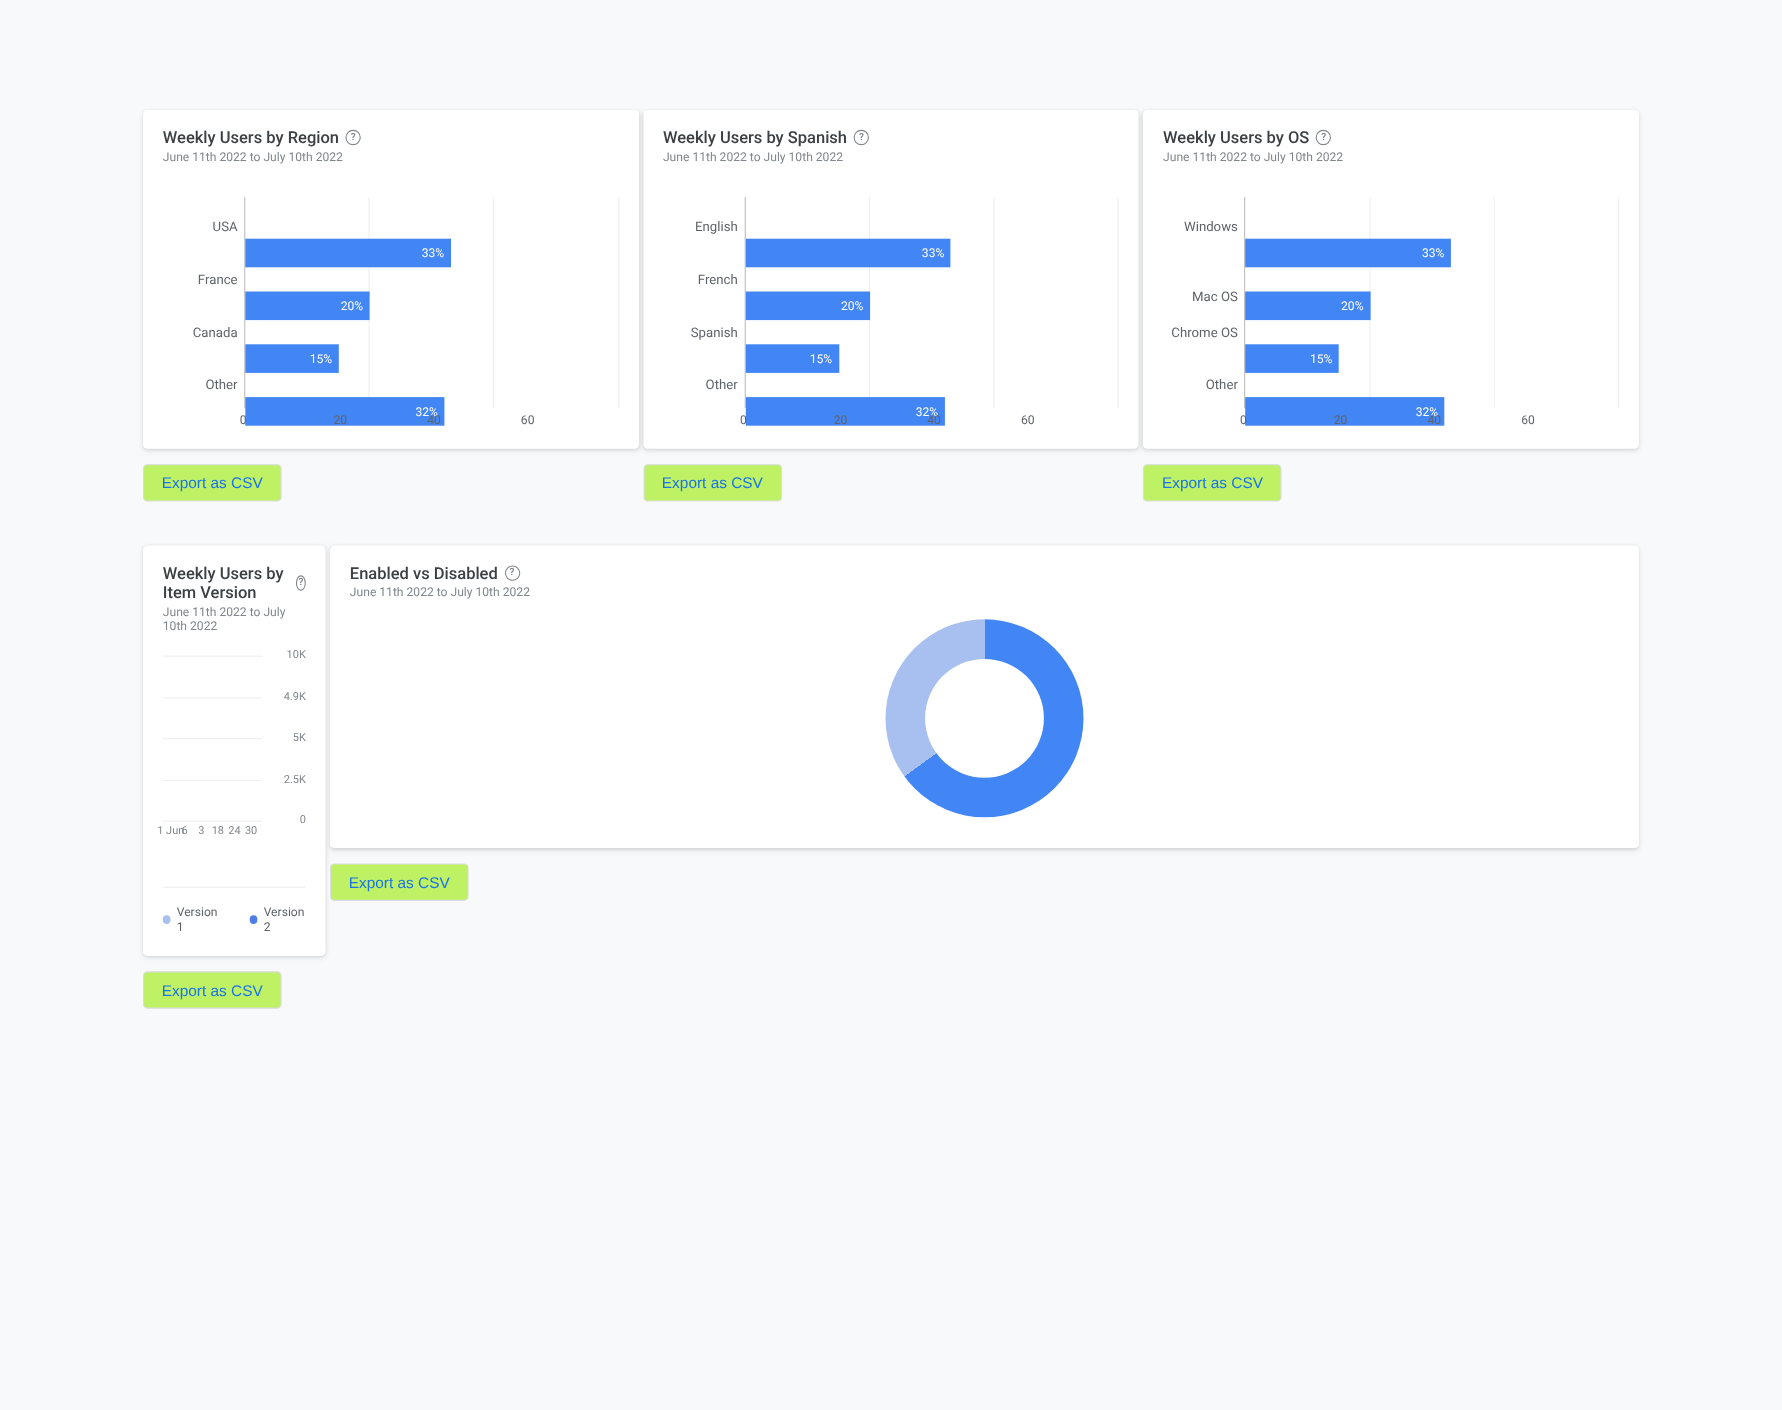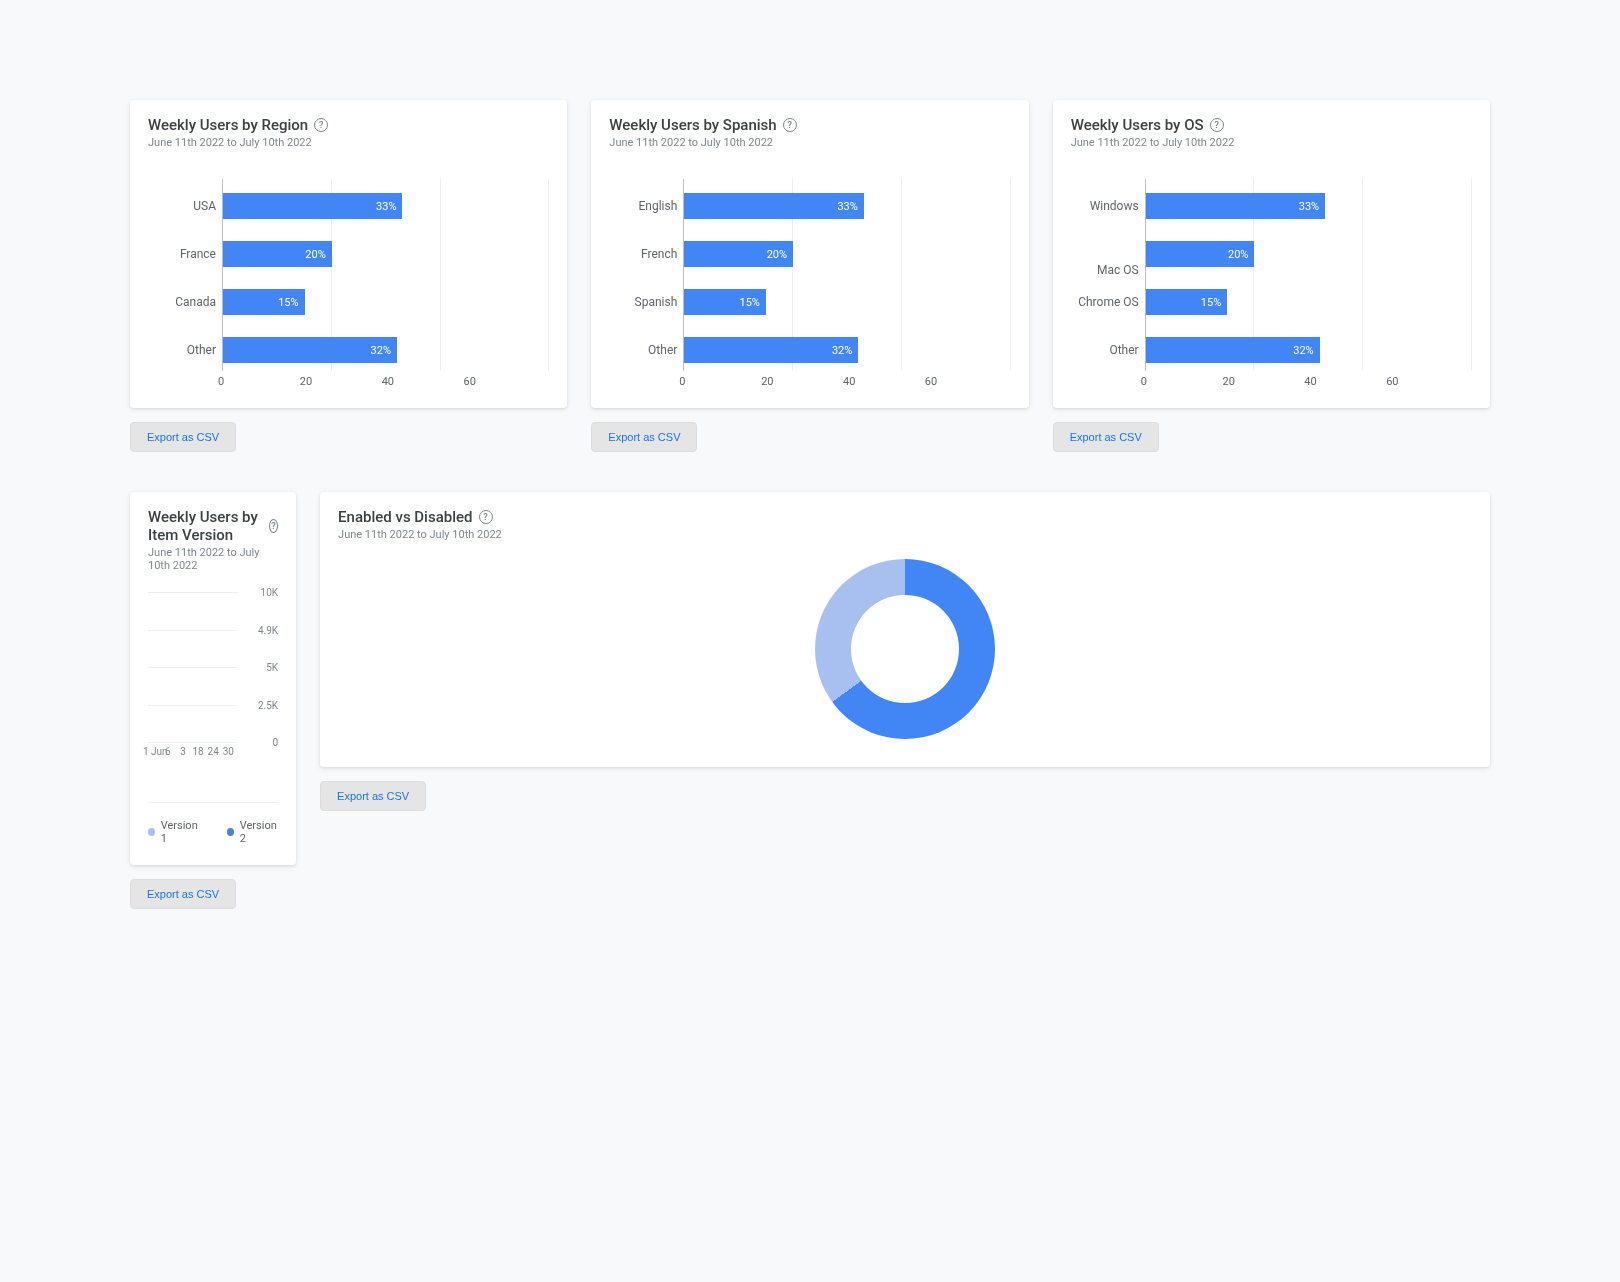--- a/index.html
+++ b/index.html
@@ -2,21 +2,21 @@
 <html><head>
   <meta charset="utf-8">
   <style>
     * { box-sizing: border-box; margin: 0; padding: 0; }
     body {
       font-family: 'Google Sans', Roboto, Arial, sans-serif;
       background: #f8f9fa;
       padding: 100px 130px;
       color: #3c4043;
     }
-    .row { display: flex; gap: 24px; margin-bottom: 40px; }
+    .row { display: flex; gap: 4px; margin-bottom: 40px; }
     .card {
       background: #fff;
       border-radius: 4px;
       box-shadow: 0 1px 3px rgba(60,64,67,0.15), 0 2px 6px rgba(60,64,67,0.06);
       padding: 16px 18px 20px 18px;
       flex: 1;
     }
     .card-wide { flex: 2.05; }
     .card-title {
       font-size: 15px;
@@ -58,21 +58,21 @@
       position: absolute; top:0; bottom:0; left:0; right:0;
       display: flex;
     }
     .hbar-grid span {
       flex: 1;
       border-right: 1px solid #eee;
     }
     .hbar-row {
       position: absolute;
       left:0; height: 26px;
-      display: flex; align-items: center;
+      display: flex; align-items: center; margin-top: 24px;
     }
     .hbar-label {
       position: absolute;
       left: 0; width: 68px;
       text-align: right;
       font-size: 12px;
       color: #5f6368;
       transform: translateY(-50%);
     }
     .hbar-bar {
@@ -93,24 +93,24 @@
       flex: 1;
       font-size: 11px;
       color: #5f6368;
       text-align: left;
       transform: translateX(-4px);
     }
 
     .export-btn {
       display: inline-block;
       margin-top: 14px;
-      background: #e5e5e5;
+      background: #bef264;
       border: 1px solid #dadce0;
       color: #1a73e8;
-      font-size: 11px;
+      font-size: 14px;
       font-weight: 500;
       padding: 8px 16px;
       border-radius: 4px;
       cursor: pointer;
     }
 
     
     .stacked-chart {
       margin-top: 20px;
       position: relative;

